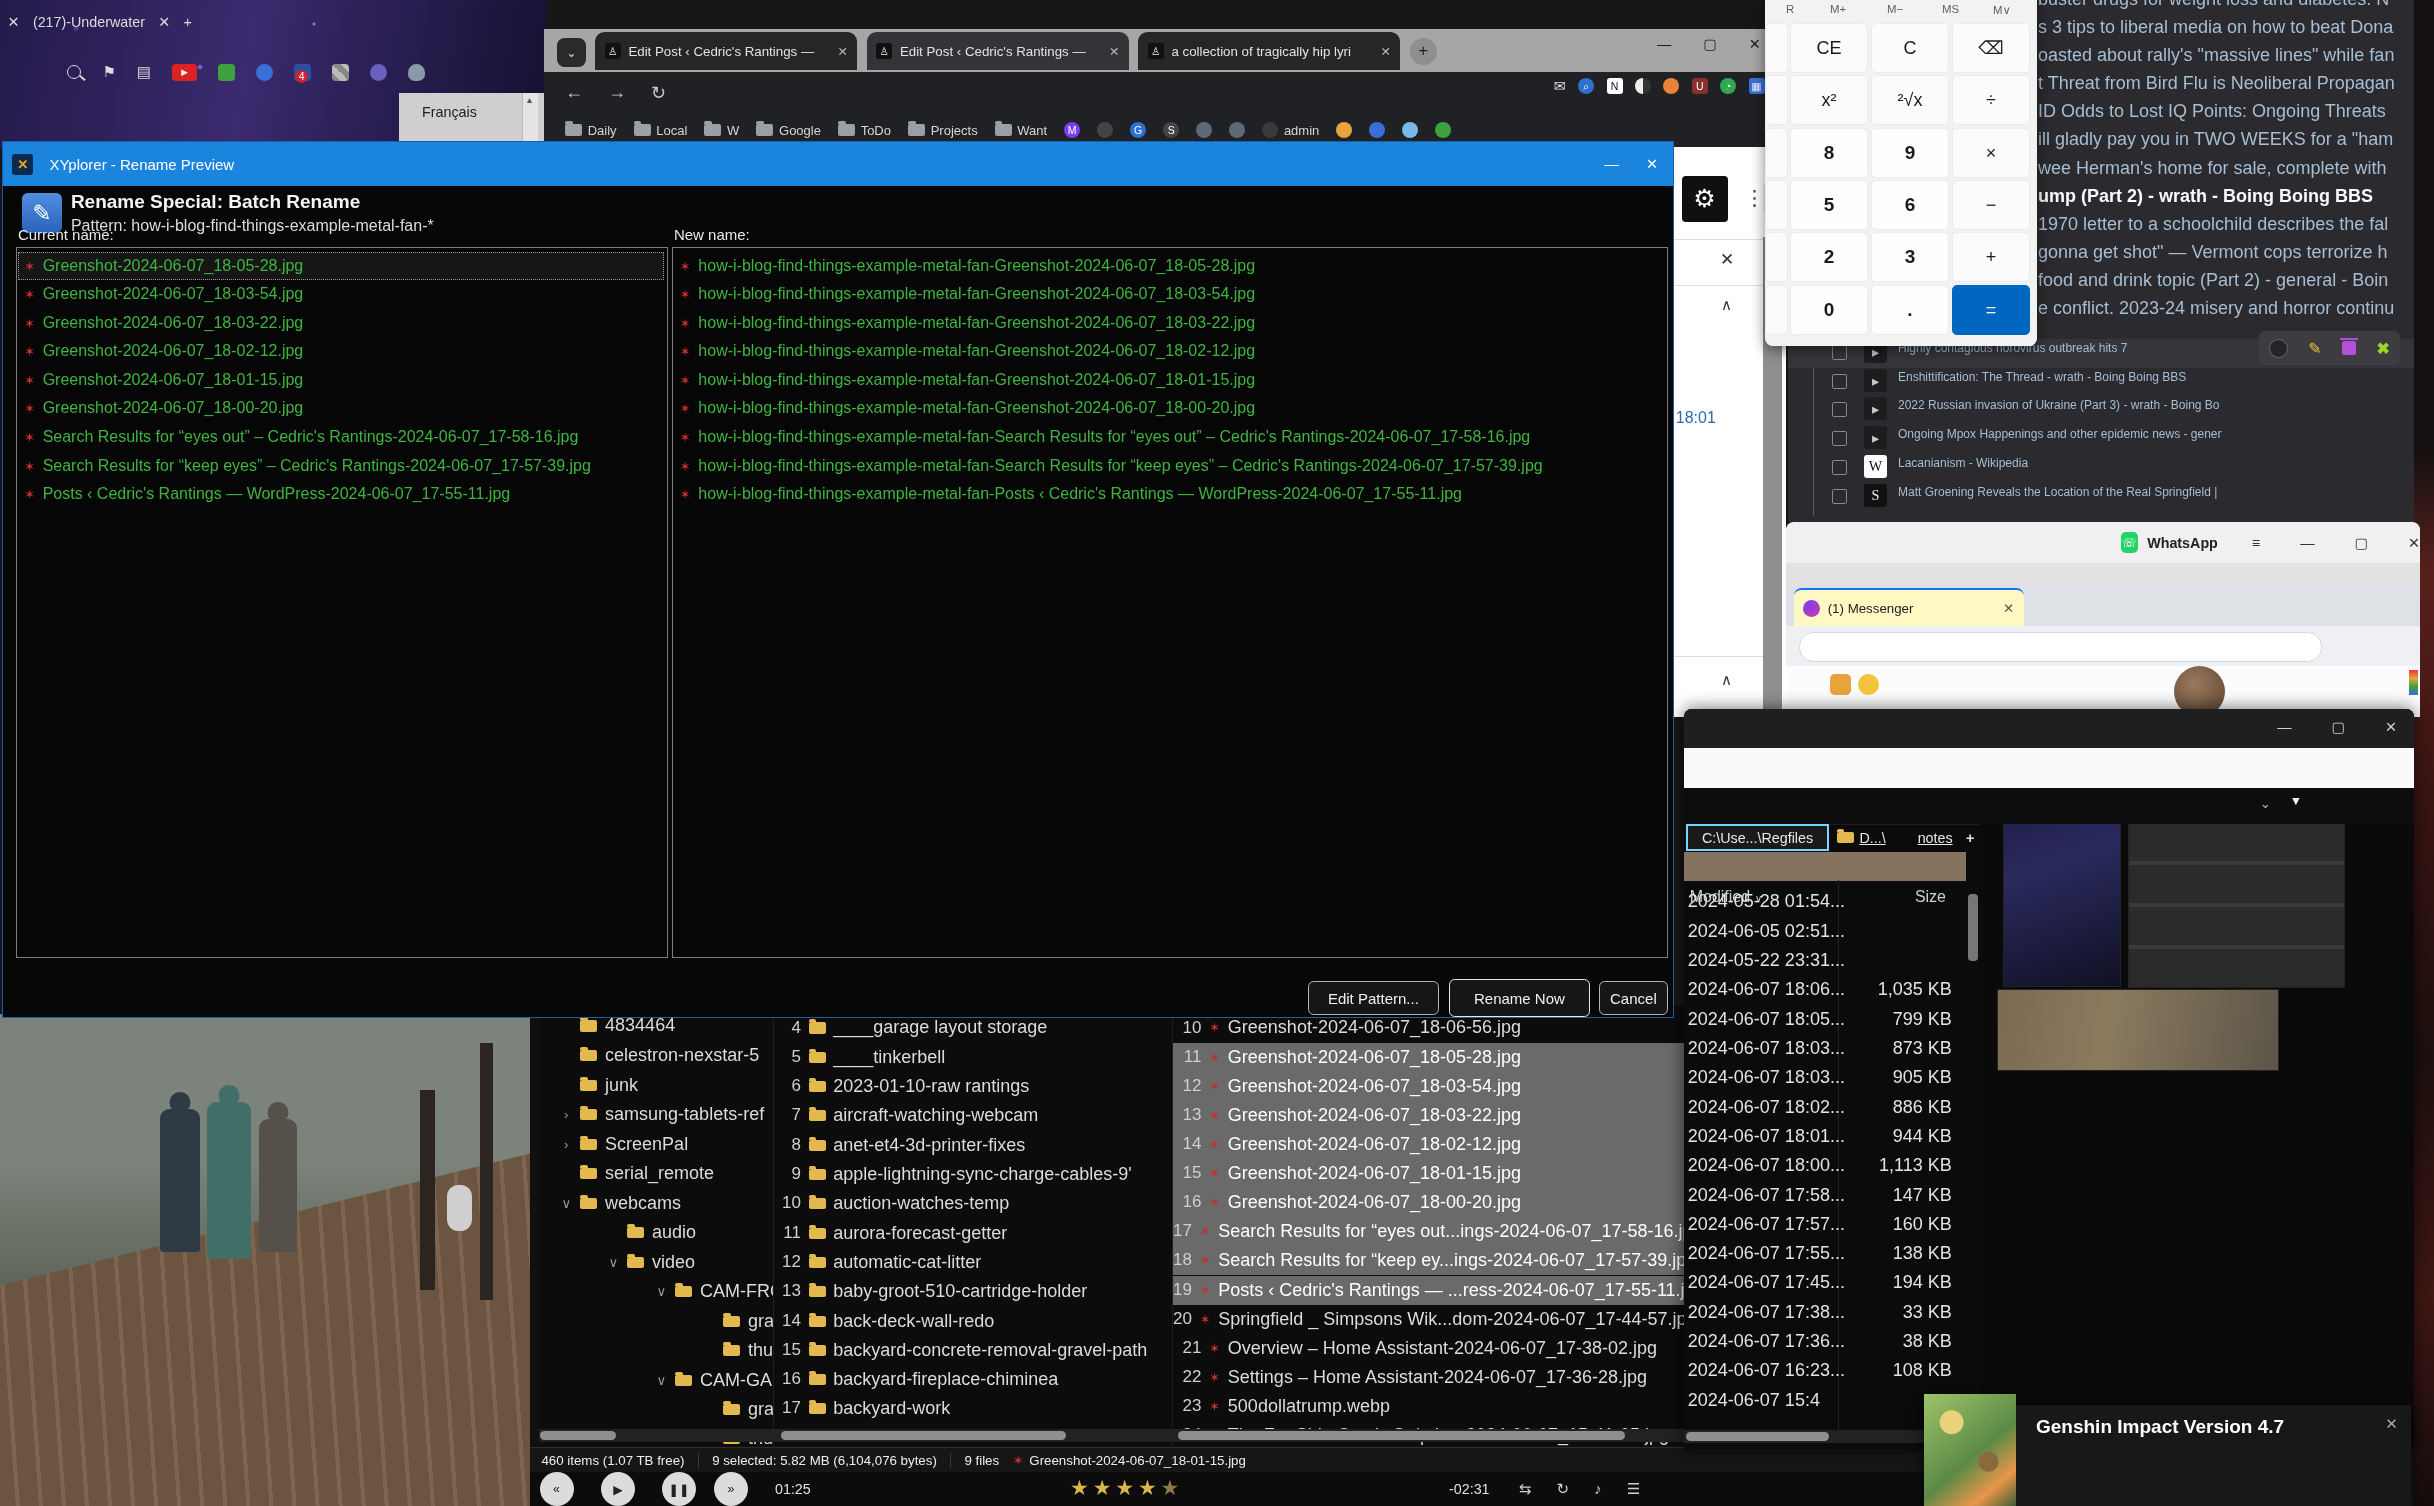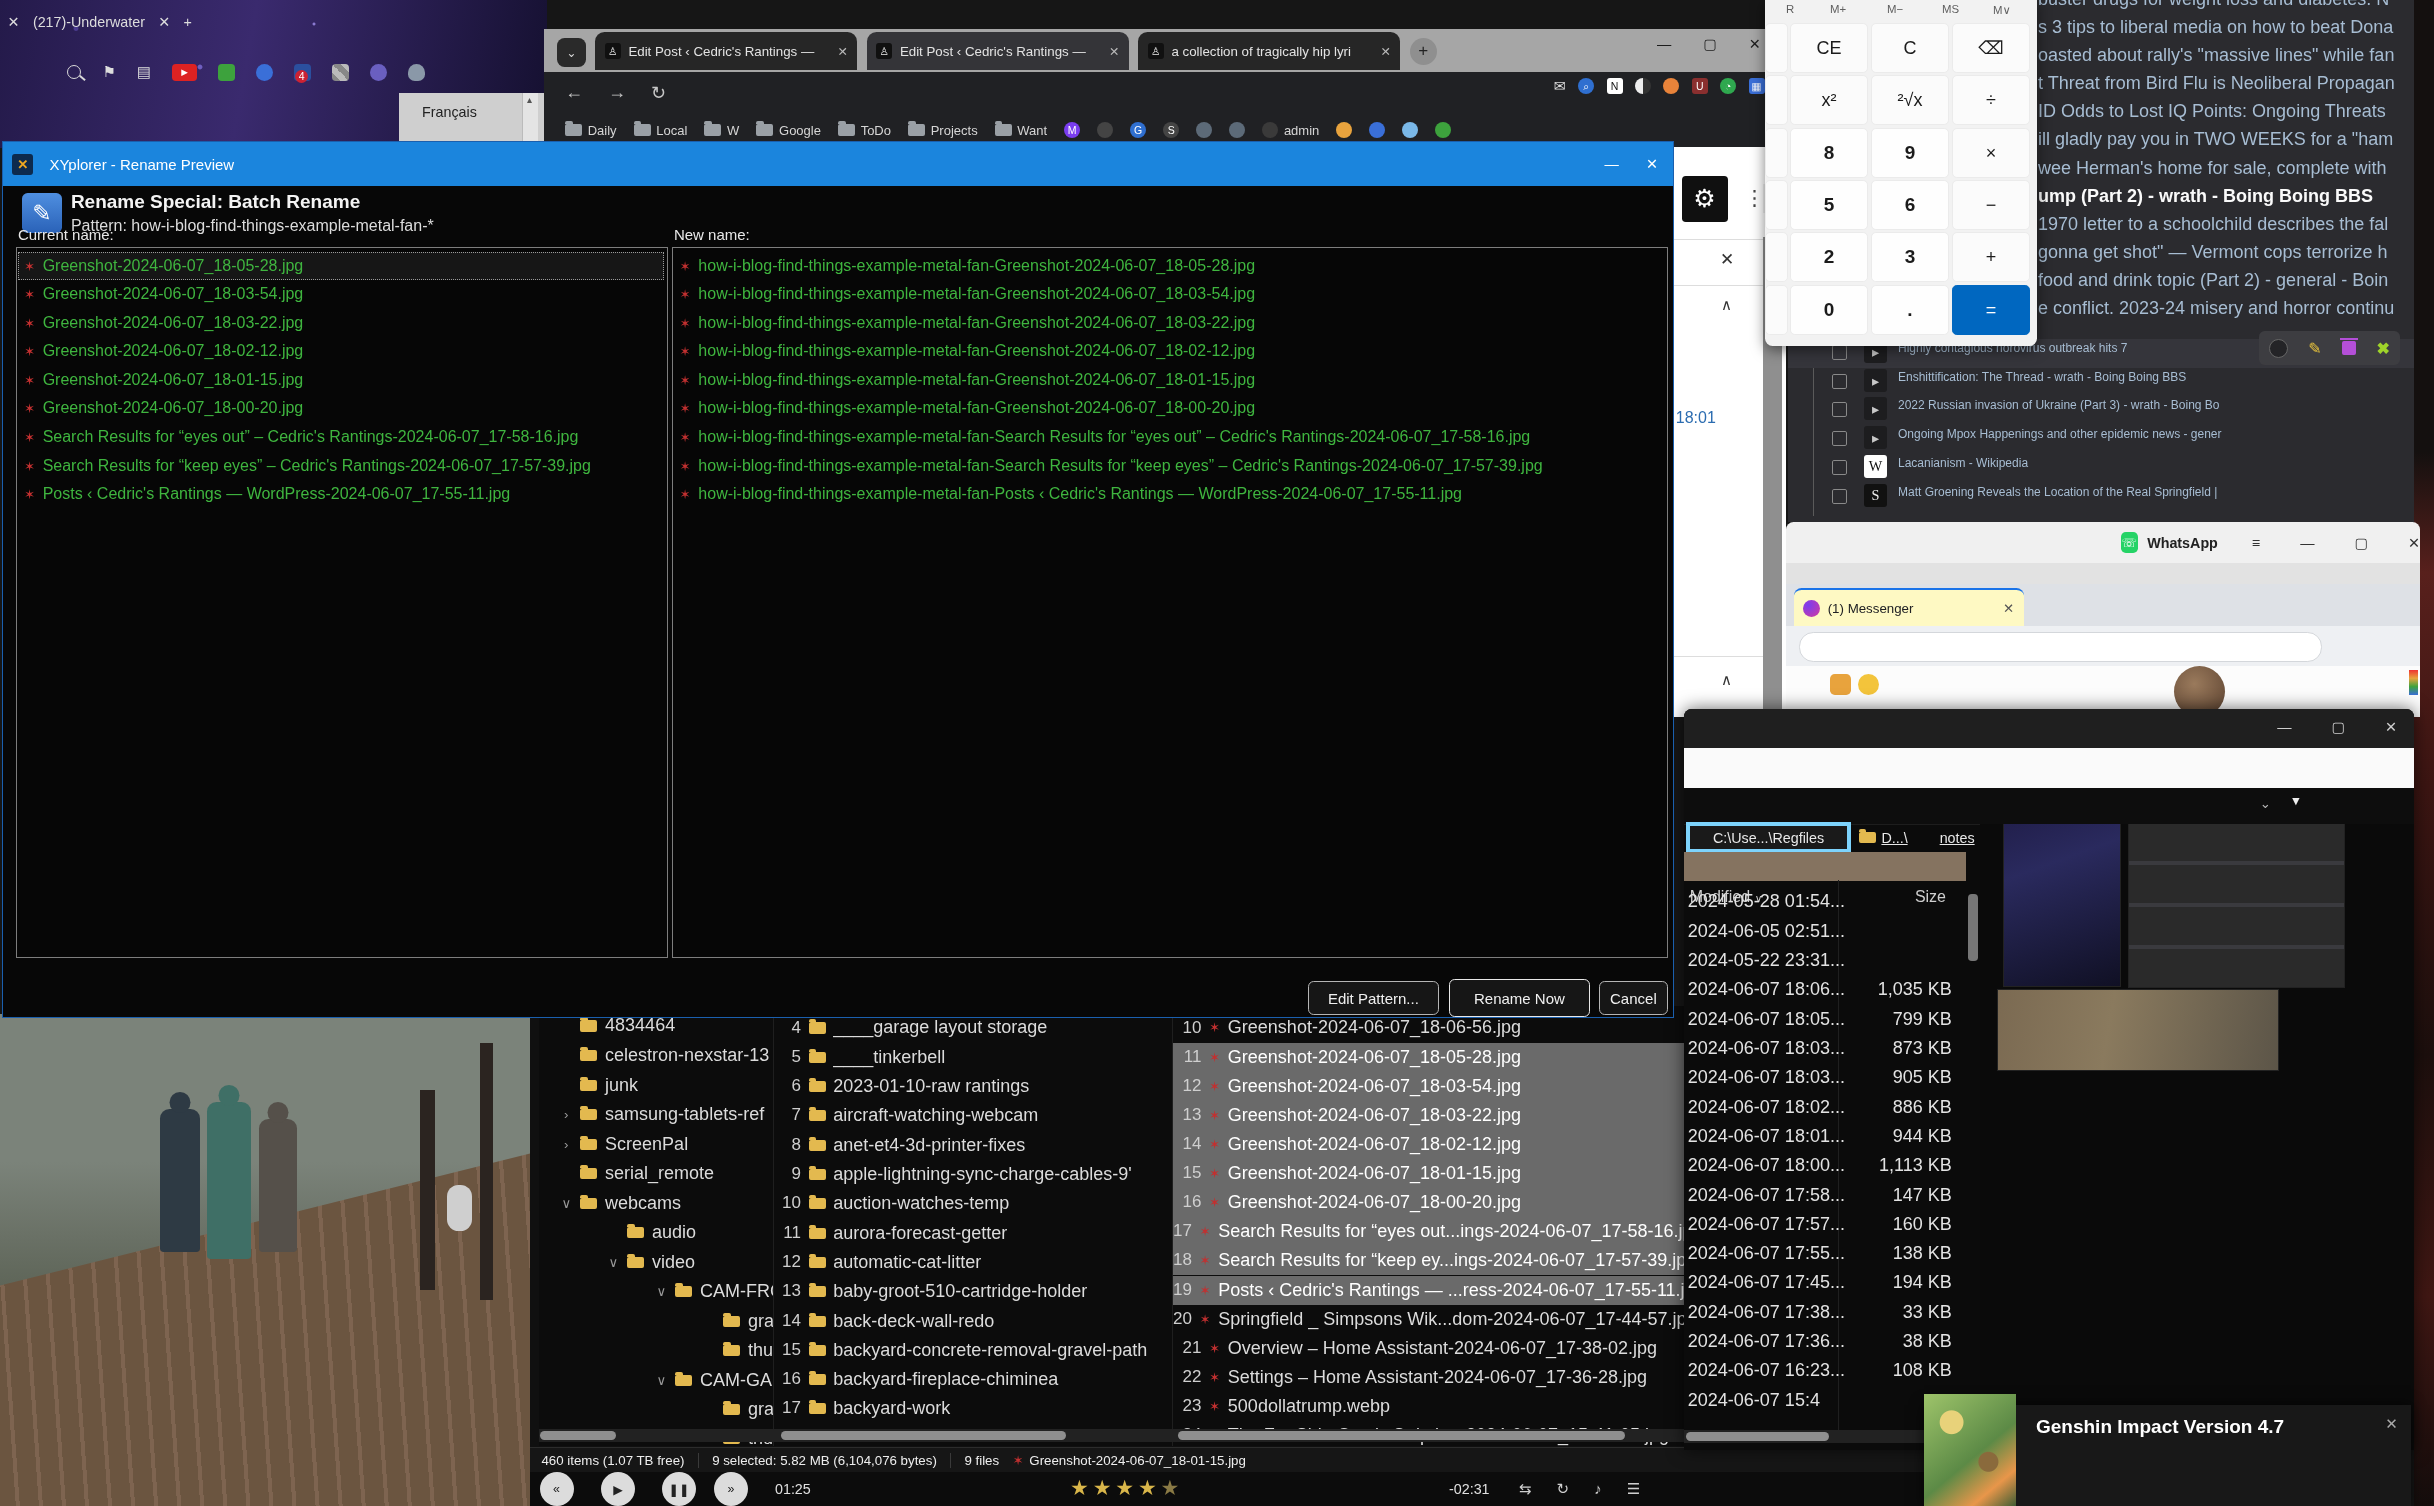--- a/index.html
+++ b/index.html
@@ -171,21 +171,21 @@
   #fmr{left:1684px;top:709px;width:730px;height:741px;background:#0b0b0b;border-radius:7.6px 7.6px 0 0;
        box-shadow:0 0 17px rgba(0,0,0,.6);}
   #fmr .tb{position:absolute;left:0;top:0;width:100%;height:39px;background:#1f1f1f;border-radius:7.6px 7.6px 0 0;}
   #fmr .tb .c{position:absolute;right:17px;top:9.5px;display:flex;gap:40px;color:#cfcfcf;font-size:14.3px;}
   #fmr .white{position:absolute;left:0;top:39px;width:100%;height:40px;background:#fafafa;}
   #fmr .addr{position:absolute;left:0;top:79px;width:100%;height:36px;background:#0d0d0d;border-bottom:1px solid #1d1d1d;}
   #fmr .addr .dd{position:absolute;right:143px;top:7.6px;color:#bbb;font-size:13.3px;}
   #fmr .addr .fun{position:absolute;right:112px;top:5.7px;color:#eee;font-size:12.4px;}
   #fmr .tabsrow{position:absolute;left:0;top:115px;width:100%;height:27.6px;display:flex;align-items:center;
     font-size:14.3px;color:#e8e8e8;}
-  #fmr .t1{margin-left:1.9px;border:4px solid #7dd3fc;background:#1a1a1a;height:23px;display:flex;align-items:center;padding:0 23px;}
+  #fmr .t1{margin-left:1.9px;border:2px solid #7dd3fc;background:#1a1a1a;height:23px;display:flex;align-items:center;padding:0 14px;}
   #fmr .brown{position:absolute;left:0;top:143px;width:282px;height:28.5px;background:#857360;}
   #fmr .heads{position:absolute;left:0;top:171px;width:282px;height:35px;font-size:16px;color:#cfcfcf;}
   #fmr .coldiv{position:absolute;left:154px;top:171px;width:1px;height:550px;background:#1f1f1f;}
   #fmr .rows{position:absolute;left:0;top:171px;width:282px;height:550px;overflow:hidden;}
   .drow{position:absolute;left:0;width:282px;height:29.5px;font-size:18px;color:#e3e3e3;}
   .drow .d{position:absolute;left:3.8px;top:3.8px;white-space:nowrap;}
   .drow .s{position:absolute;right:14.3px;top:3.8px;}
   #fmr .sliver{position:absolute;left:284px;top:185px;width:9.5px;height:67px;background:#777;border-radius:3.8px;}
   #fmr .hs{position:absolute;left:0;top:721px;width:296px;height:13.3px;background:#222;}
   #fmr .hs .th{position:absolute;left:1.9px;top:1.9px;width:143px;height:9.5px;background:#8f8f8f;border-radius:4.8px;}
@@ -454,21 +454,21 @@
   <div class="topstrip"></div>
   <div class="pane" id="tree-pane">
       <div class="trow" style="top: 5.7px; left: 21px;">
         <span class="texp"></span>
         <span class="fold"></span>
         <span class="nm">4834464</span>
       </div>
       <div class="trow" style="top: 35px; left: 21px;">
         <span class="texp"></span>
         <span class="fold"></span>
-        <span class="nm">celestron-nexstar-13</span>
+        <span class="nm">celestron-nexstar-5</span>
       </div>
       <div class="trow" style="top: 65px; left: 21px;">
         <span class="texp"></span>
         <span class="fold"></span>
         <span class="nm">junk</span>
       </div>
       <div class="trow" style="top: 94px; left: 21px;">
         <span class="texp">›</span>
         <span class="fold"></span>
         <span class="nm">samsung-tablets-ref</span>

